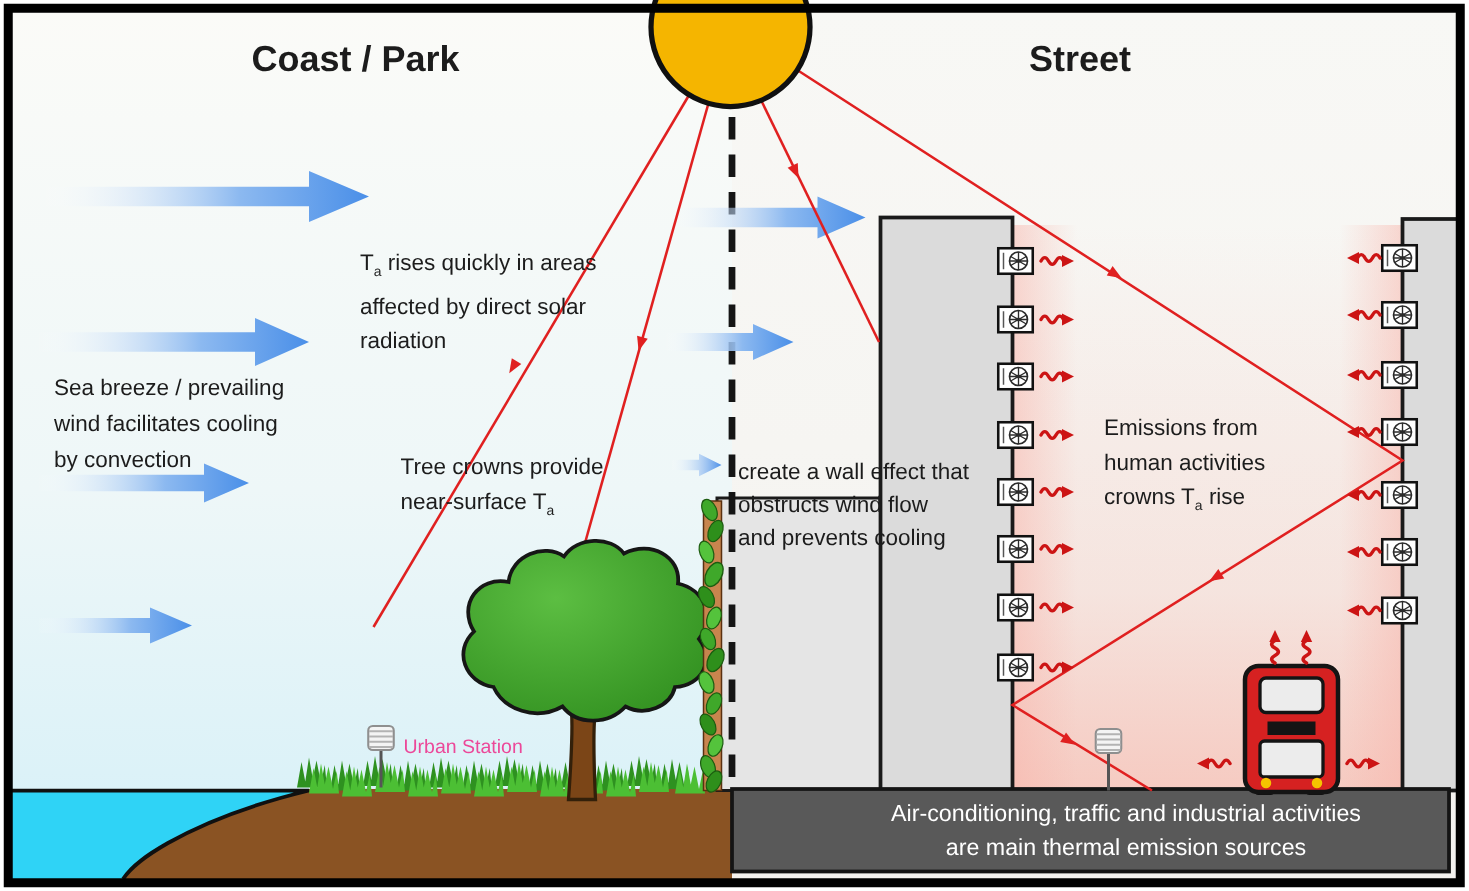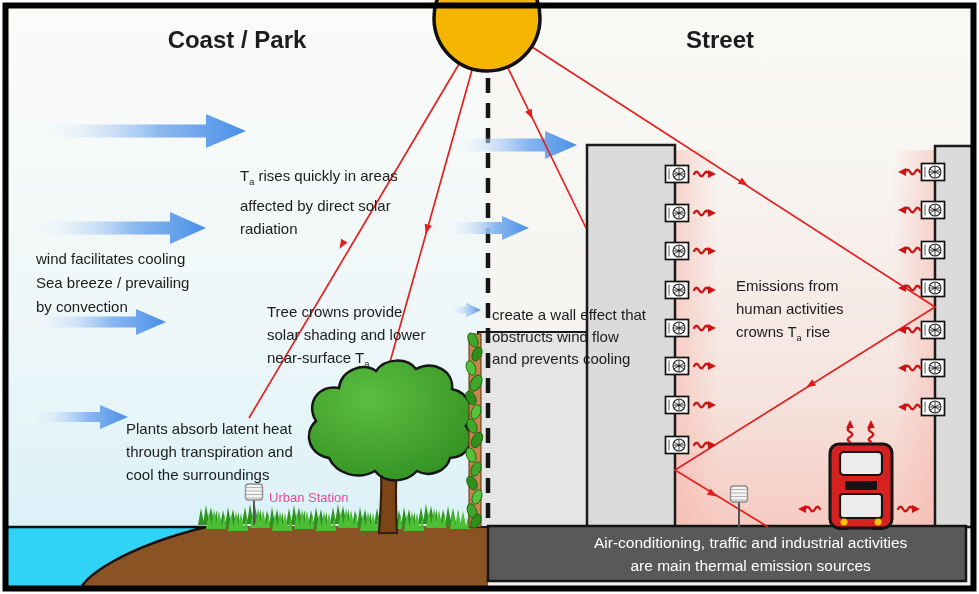--- a/index.html
+++ b/index.html
@@ -273,36 +273,30 @@
 <div class="txt title" style="left:117px;top:26px;width:240px;">Coast / Park</div>
 <div class="txt title" style="left:620px;top:26px;width:200px;">Street</div>
 
 <div class="txt" style="left:240px;top:164px;">
   <span class="ln"><span>T</span><sub>a</sub><span> rises quickly in areas</span></span>
   <span class="ln">affected by direct solar</span>
   <span class="ln">radiation</span>
 </div>
 
 <div class="txt" style="left:36px;top:247px;line-height:24px;">
+  <span class="ln">Sea breeze / prevailing</span>
   <span class="ln">wind facilitates cooling</span>
-  <span class="ln">Sea breeze / prevailing</span>
   <span class="ln">by convection</span>
 </div>
 
 <div class="txt" style="left:267px;top:300px;">
   <span class="ln">Tree crowns provide</span>
-  <span class="ln">solar shading and lower</span>
   <span class="ln"><span>near-surface T</span><sub>a</sub></span>
 </div>
 
-<div class="txt" style="left:126px;top:417px;">
-  <span class="ln">Plants absorb latent heat</span>
-  <span class="ln">through transpiration and</span>
-  <span class="ln">cool the surroundings</span>
-</div>
 
 <div class="txt" style="left:492px;top:304px;line-height:22px;">
   <span class="ln">create a wall effect that</span>
   <span class="ln">obstructs wind flow</span>
   <span class="ln">and prevents cooling</span>
 </div>
 
 <div class="txt" style="left:736px;top:274px;">
   <span class="ln">Emissions from</span>
   <span class="ln">human activities</span>

